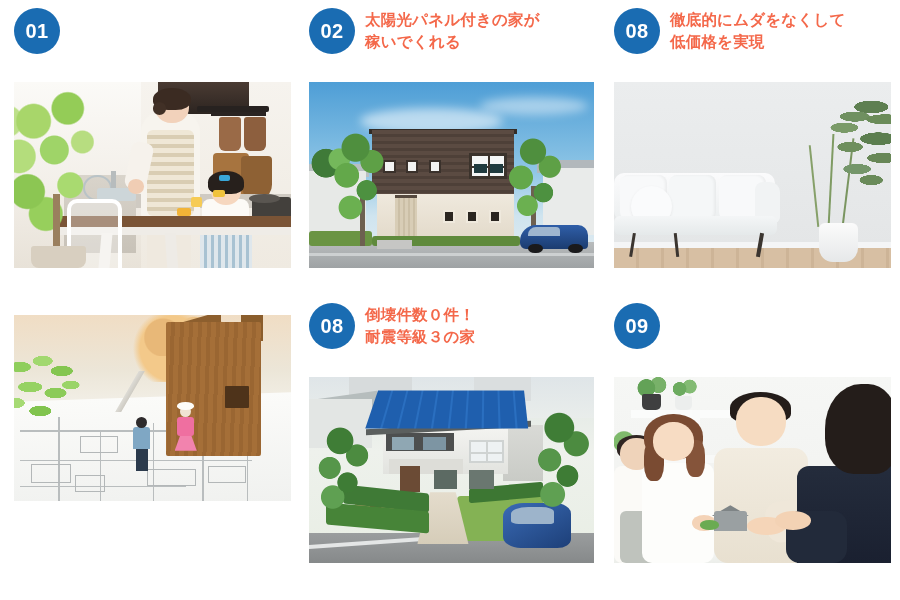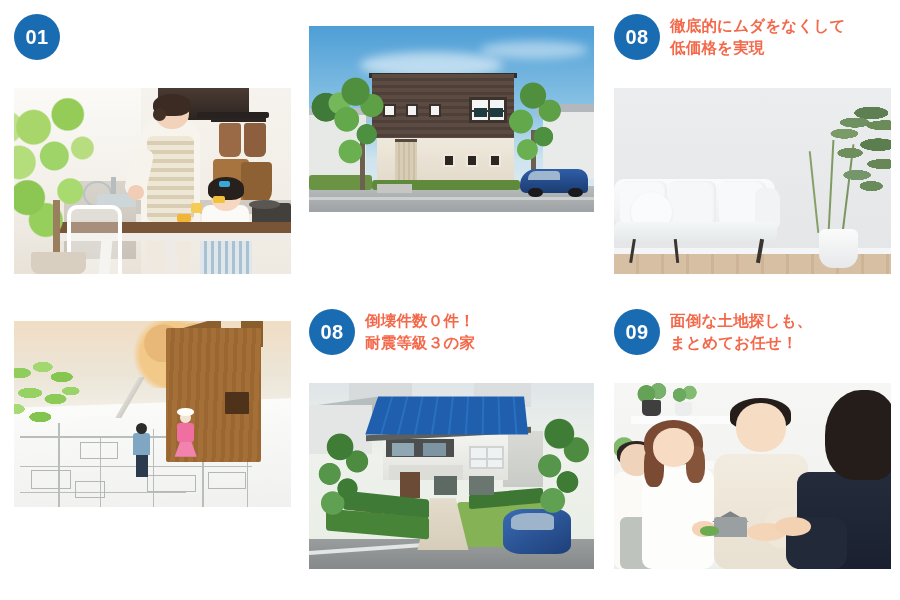--- a/index.html
+++ b/index.html
@@ -23,21 +23,21 @@
     display: grid;
     grid-template-columns: 295px 305px 295px;
     grid-template-rows: 295px 295px;
     width: 900px;
     height: 600px;
     box-sizing: border-box;
   }
   .feature-card {
     position: relative;
     box-sizing: border-box;
-    padding: 12px 6px 0 14px;
+    padding: 6px 6px 0 14px;
   }
   .card-head {
     display: flex;
     align-items: flex-start;
     gap: 10px;
     height: 62px;
   }
   .badge {
     flex: 0 0 auto;
     width: 46px;
@@ -570,20 +570,25 @@
           <div class="toy2"></div>
           <div class="toy3"></div>
         <div class="chair"></div>
         <div class="tree"></div>
           <div class="trunk"></div>
           <div class="pot"></div>
       </div>
     </div>
 
     <div class="feature-card wide">
+      <div class="card-head">
+        <div class="badge">02</div>
+        <div class="card-title">太陽光パネル付きの家が
+稼いでくれる</div>
+      </div>
       <div class="photo p2">
         <div class="cloud1"></div>
           <div class="cloud2"></div>
         <div class="neighborLr"></div>
           <div class="neighborL"></div>
         <div class="neighborRr"></div>
           <div class="neighborR"></div>
         <div class="uproof"></div>
           <div class="upper"></div>
         <div class="lower"></div>
@@ -712,22 +717,20 @@
         <div class="car"></div>
           <div class="carwin"></div>
         <div class="treeL"></div>
           <div class="treeR"></div>
       </div>
     </div>
 
     <div class="feature-card">
       <div class="card-head">
         <div class="badge">09</div>
-        <div class="card-title">面倒な土地探しも、
-まとめてお任せ！</div>
       </div>
       <div class="photo p6">
         <div class="shelf"></div>
           <div class="shelf2"></div>
           <div class="shelfv"></div>
         <div class="pl1"></div>
           <div class="pot1"></div>
         <div class="pl2"></div>
           <div class="pot2"></div>
         <div class="greenL"></div>

